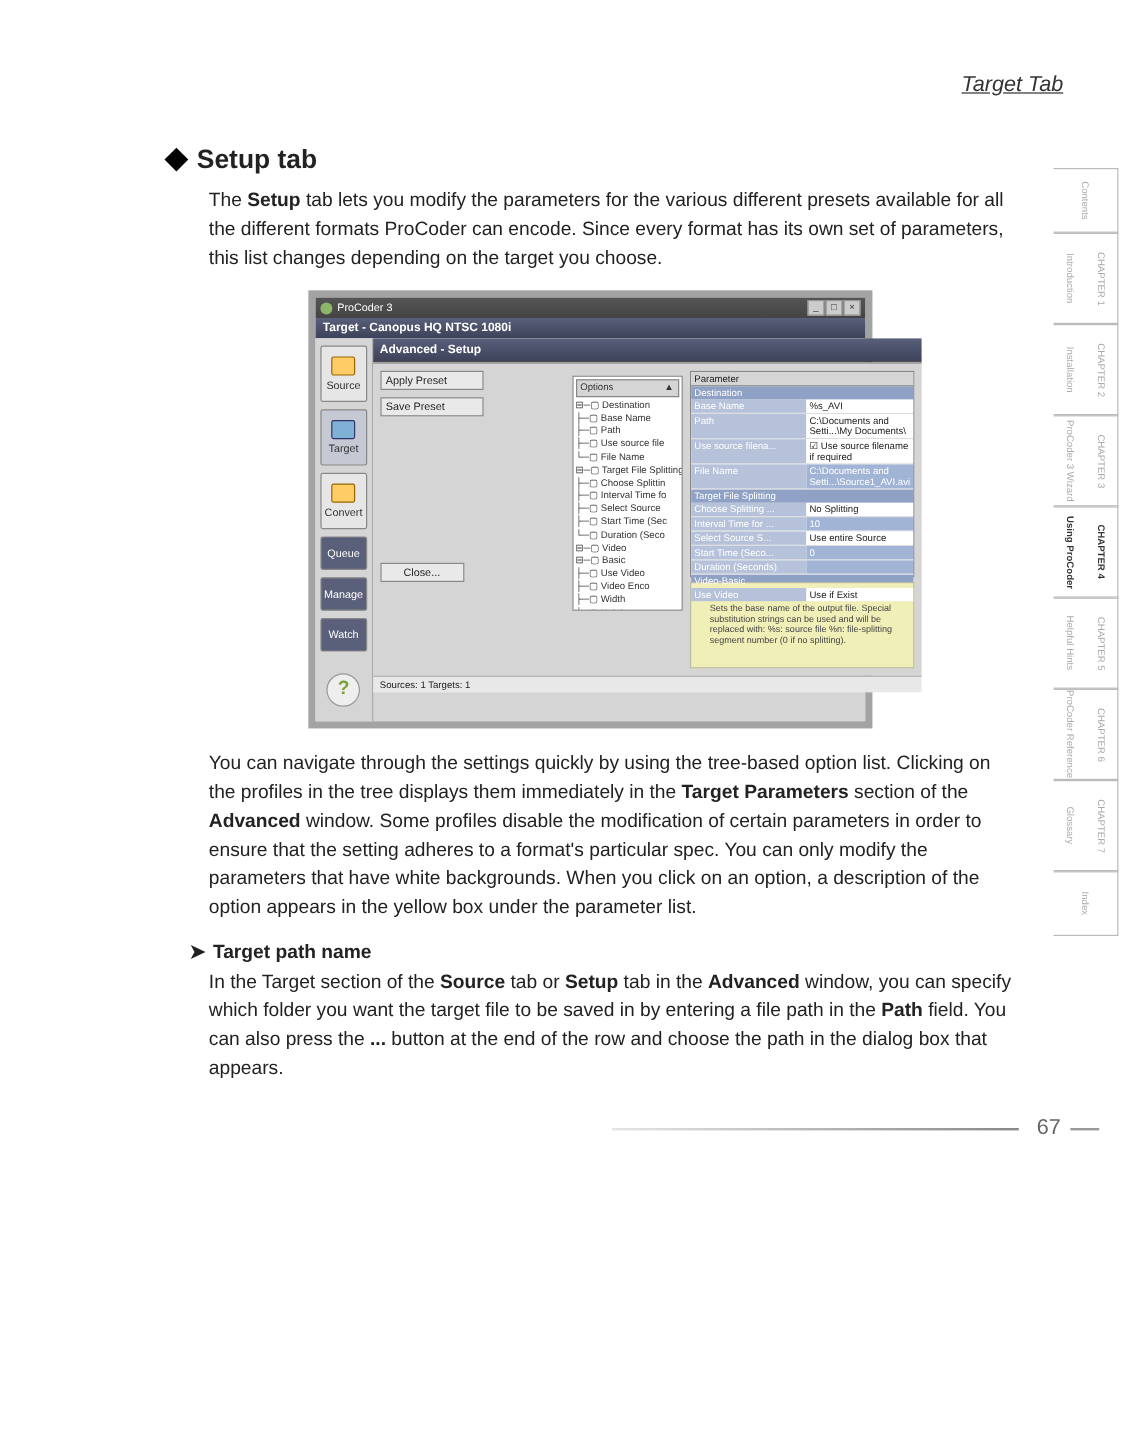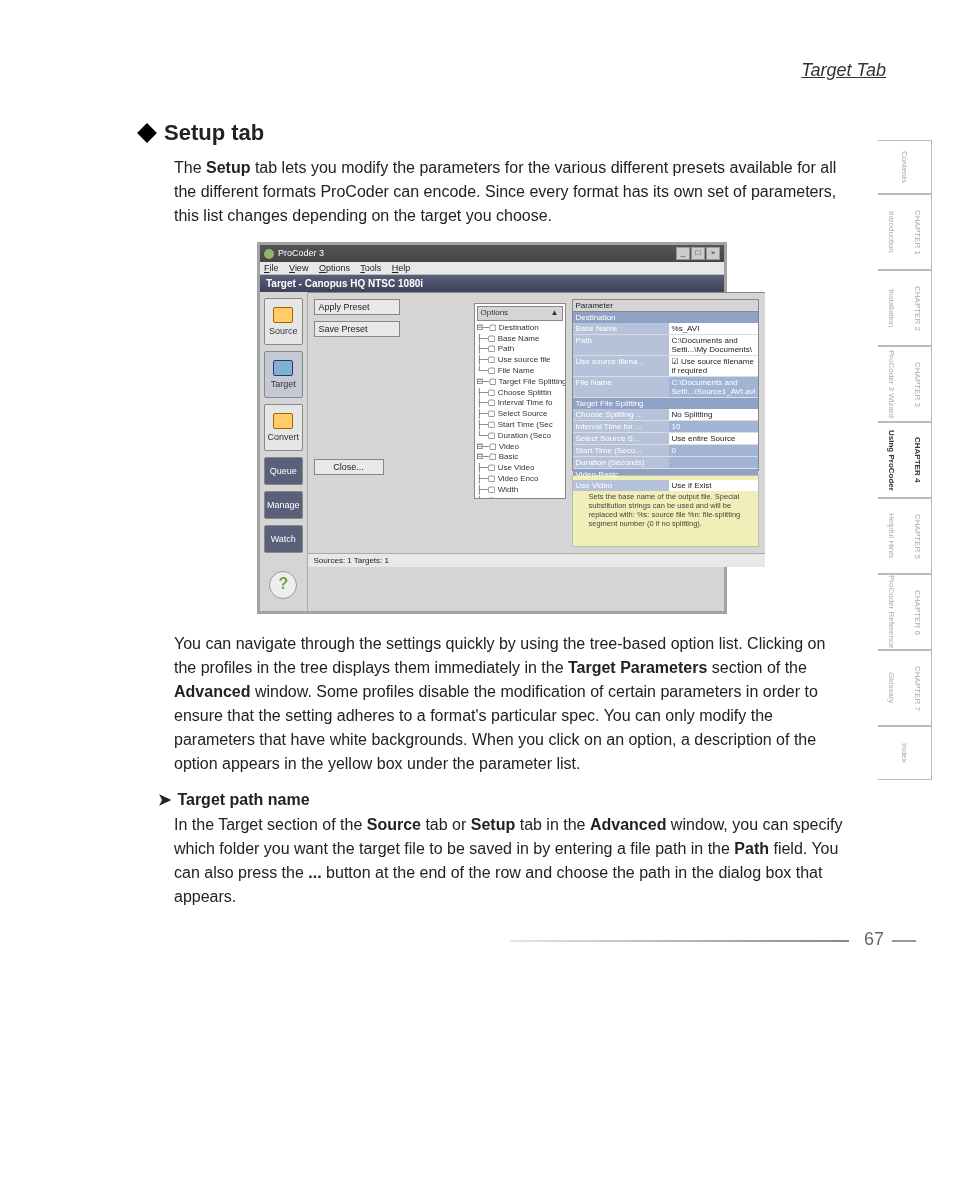--- a/index.html
+++ b/index.html
@@ -3,21 +3,21 @@
 <meta charset="utf-8">
 <style>
   html,body{margin:0;padding:0;background:#fff;font-family:Arial,Helvetica,sans-serif;color:#222}
   .page{width:954px;height:1002px;position:relative;box-sizing:border-box}
   .header{position:absolute;top:60px;right:68px;font-style:italic;font-size:18px;color:#333;text-decoration:underline}
   .content{position:absolute;left:140px;top:120px;right:110px}
   .hex{display:inline-block;width:14px;height:14px;background:#000;transform:rotate(45deg);margin-right:10px;vertical-align:middle;margin-top:-3px}
   h2.setup{font-size:22px;font-weight:bold;margin:0 0 10px 0}
   .para{font-size:16px;line-height:1.5;margin:0 0 14px 0;padding-left:34px}
   .screenshot{margin:6px auto 18px auto;width:470px}
-  .win{border:3px solid #a3a3a3;background:#efefef;font-size:9px;color:#222}
+  .win{border:6px solid #a3a3a3;background:#efefef;font-size:9px;color:#222}
   .titlebar{background:linear-gradient(#555,#444);color:#fff;padding:2px 4px;display:flex;align-items:center;justify-content:space-between}
   .titlebar .btns span{display:inline-block;width:12px;height:11px;border:1px solid #999;background:#ccc;margin-left:1px;text-align:center;line-height:10px;font-size:8px;color:#333}
   .menubar{background:#e8e8e8;padding:1px 4px;border-bottom:1px solid #bbb}
   .menubar span{margin-right:8px}
   .menubar span u{text-decoration:underline}
   .subtitle{background:linear-gradient(#5a5f7a,#3d425a);color:#fff;padding:3px 6px;font-weight:bold;font-size:10px}
   .body{display:flex;background:#d5d5d5}
   .side{width:78px;padding:6px 4px;display:flex;flex-direction:column;gap:6px;background:#d5d5d5;border-right:1px solid #aaa}
   .side .btn{border:1px solid #888;background:#e6e6e6;color:#333;padding:8px 2px;text-align:center;font-size:9px;border-radius:2px}
   .side .btn.sel{background:#c5c9d4}
@@ -71,40 +71,34 @@
     </p>
 
     <div class="screenshot">
       <div class="win">
         <div class="titlebar">
           <span><span style="display:inline-block;width:10px;height:10px;border-radius:50%;background:#8fb56a;margin-right:4px;vertical-align:middle"></span><span>ProCoder 3</span></span>
           <span class="btns">
             <span>_</span><span>□</span><span>×</span>
           </span>
         </div>
-        <div class="menubar">
-          <span><u>F</u>ile</span>
-          <span><u>V</u>iew</span>
-          <span><u>O</u>ptions</span>
-          <span><u>T</u>ools</span>
-          <span><u>H</u>elp</span>
-        </div>
         <div class="subtitle">Target - Canopus HQ NTSC 1080i</div>
         <div class="body">
           <div class="side">
             <div class="btn"><span class="ic"></span><span>Source</span></div>
             <div class="btn sel"><span class="ic" style="background:#7fb1d6;border-color:#336"></span><span>Target</span></div>
             <div class="btn"><span class="ic"></span><span>Convert</span></div>
             <div class="btn" style="background:#5a5f7a;color:#fff">Queue</div>
             <div class="btn" style="background:#5a5f7a;color:#fff">Manage</div>
             <div class="btn" style="background:#5a5f7a;color:#fff">Watch</div>
             <div class="gap"></div>
             <div class="qm">?</div>
           </div>
           <div class="main">
+            <div class="advhdr">Advanced - Setup</div>
             <div class="tabbody">
               <div class="leftcol">
                 <span class="pbtn">Apply Preset</span>
                 <span class="pbtn">Save Preset</span>
                 <div style="height:110px"></div>
                 <span class="closebtn">Close...</span>
               </div>
               <div style="width:92px;margin-left:20px">
                 <div class="tree">
                   <div class="th">

